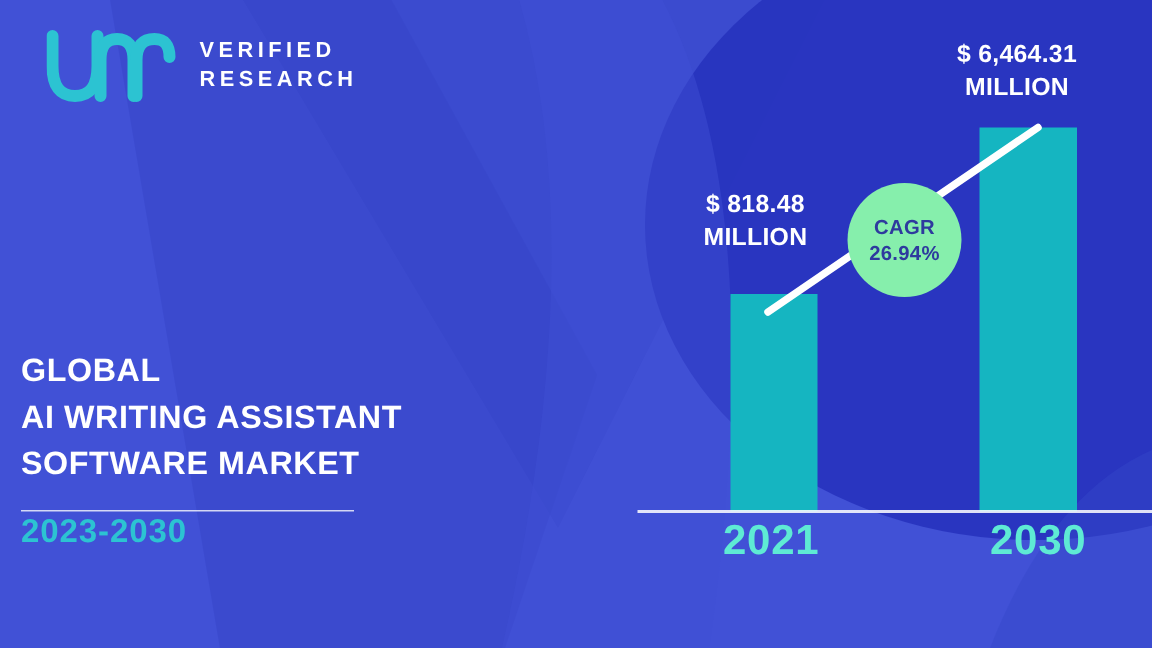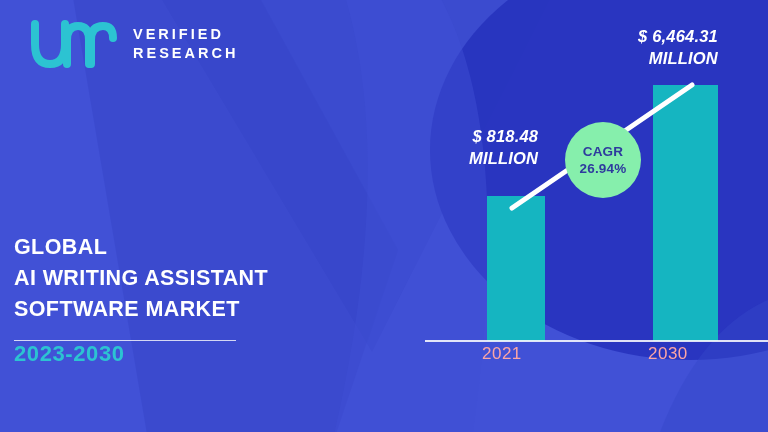--- a/index.html
+++ b/index.html
@@ -132,37 +132,36 @@
   }
 
   .value-label {
     position: absolute;
     color: #ffffff;
     font-size: 16.5px;
     font-weight: 700;
     line-height: 1.33;
     letter-spacing: 0.2px;
     white-space: nowrap;
-    text-align: right;
-    font-style: italic;
+    text-align: center;
   }
   .value-2021 { left: 59px; top: 126px; }
   .value-2030 { left: 228px; top: 26px; }
 
   .axis-label {
     position: absolute;
     top: 344px;
-    color: #fca5a5;
-    font-size: 17px;
-    font-weight: 400;
+    color: #5eead4;
+    font-size: 28px;
+    font-weight: 700;
     letter-spacing: 0.5px;
     white-space: nowrap;
   }
   .axis-2021 { left: 72px; }
-  .axis-2030 { left: 238px; text-align: center; }
+  .axis-2030 { left: 250px; text-align: center; }
 
   .cagr-bubble {
     position: absolute;
     left: 155px;
     top: 122px;
     width: 76px;
     height: 76px;
     border-radius: 50%;
     background: #86efac;
     display: flex;

